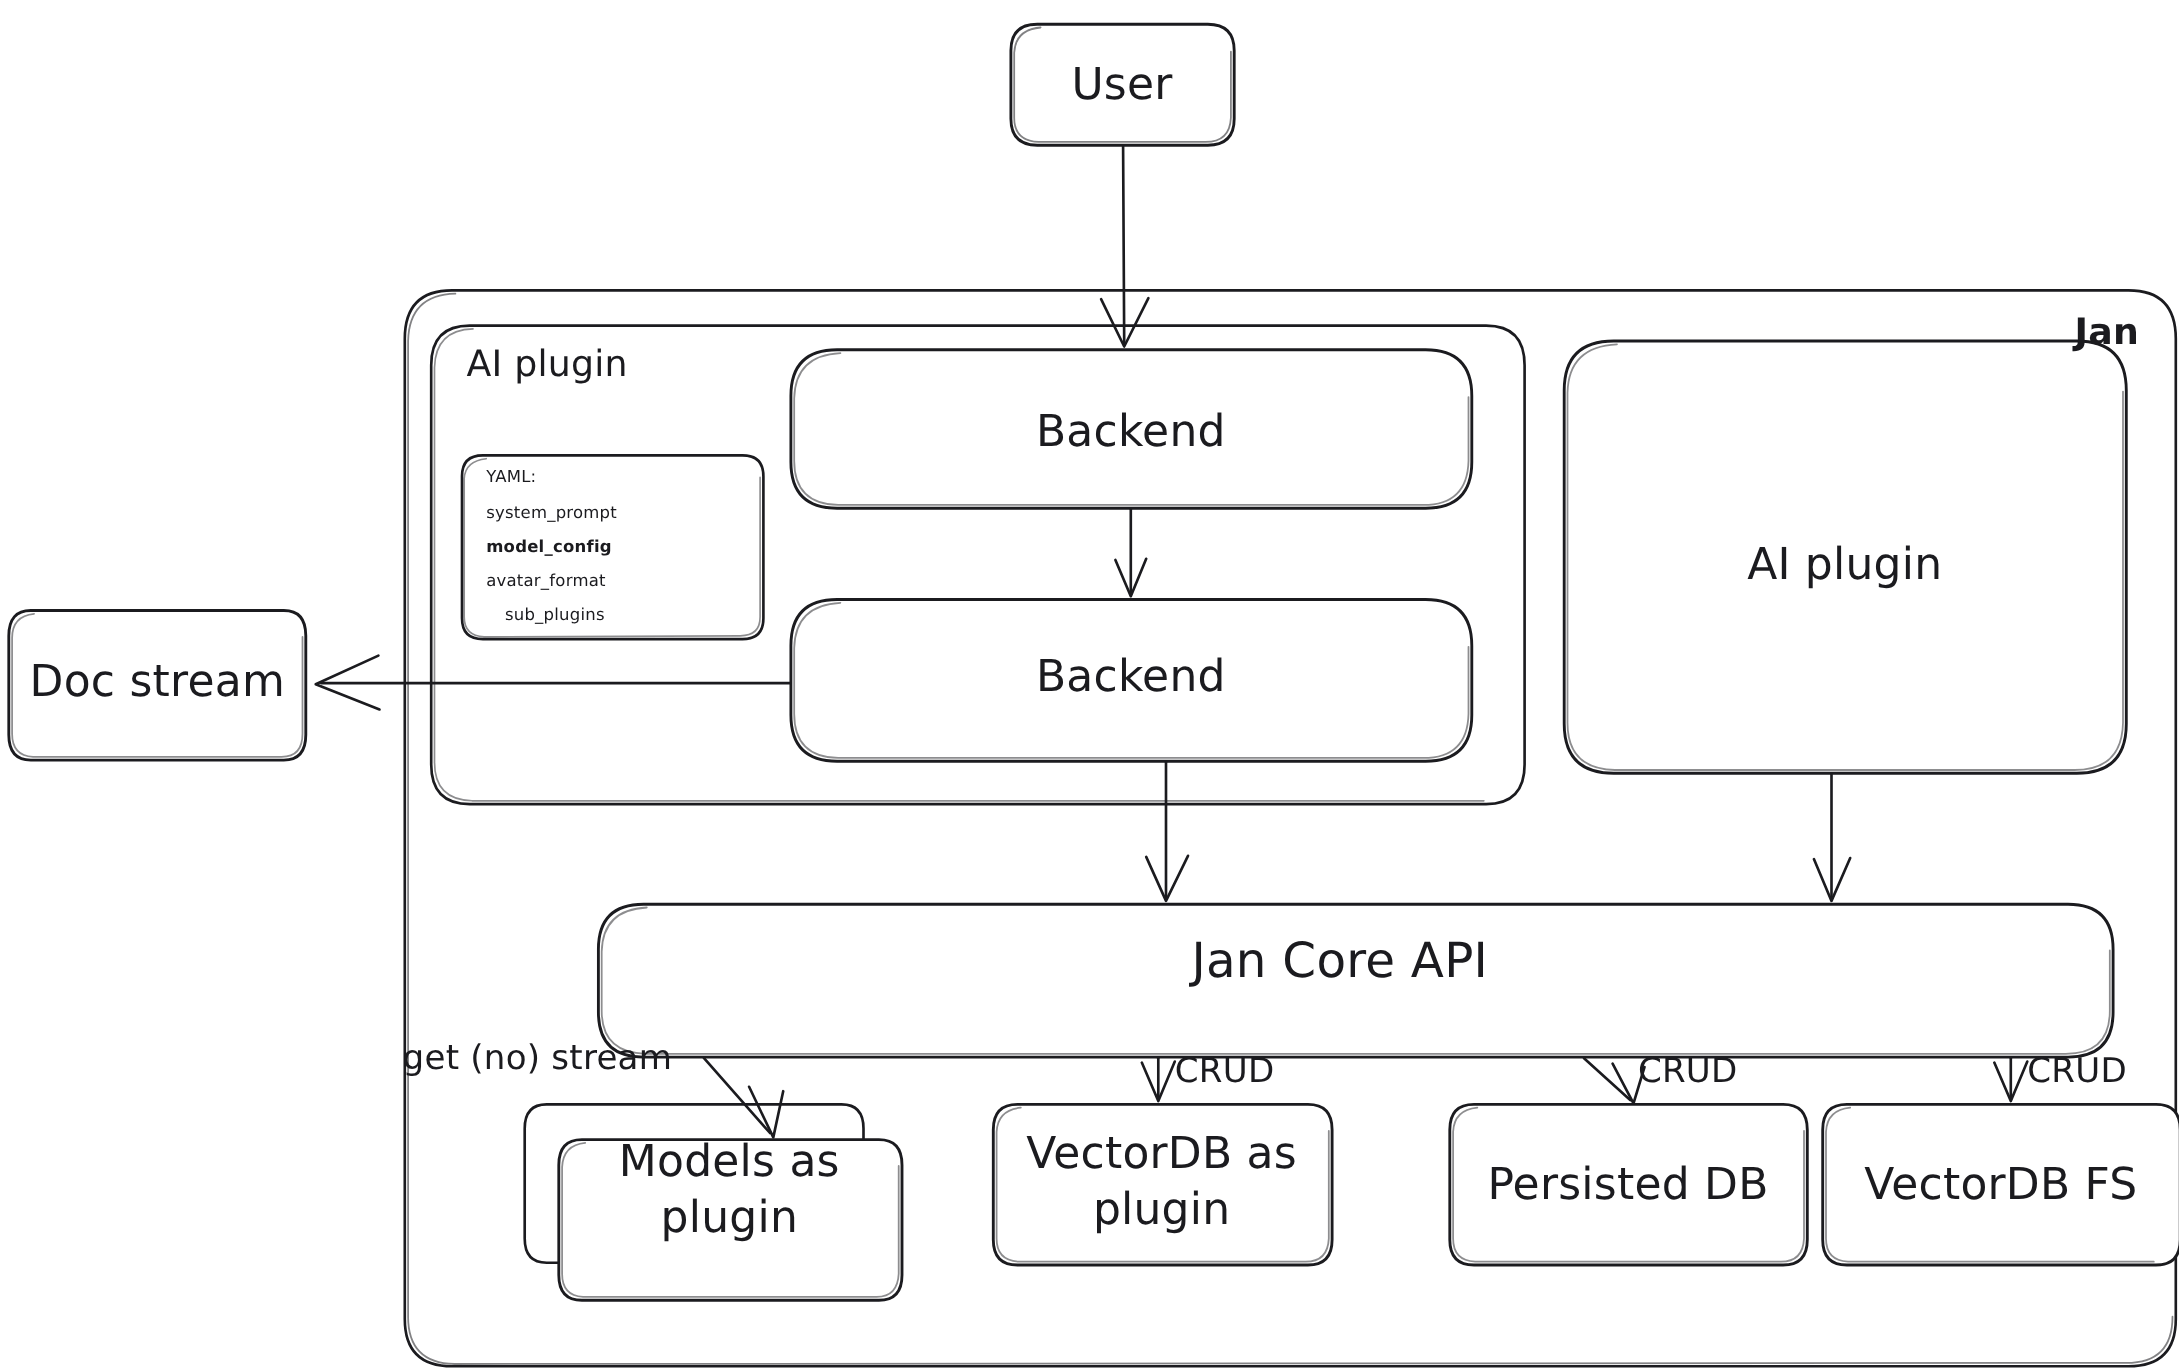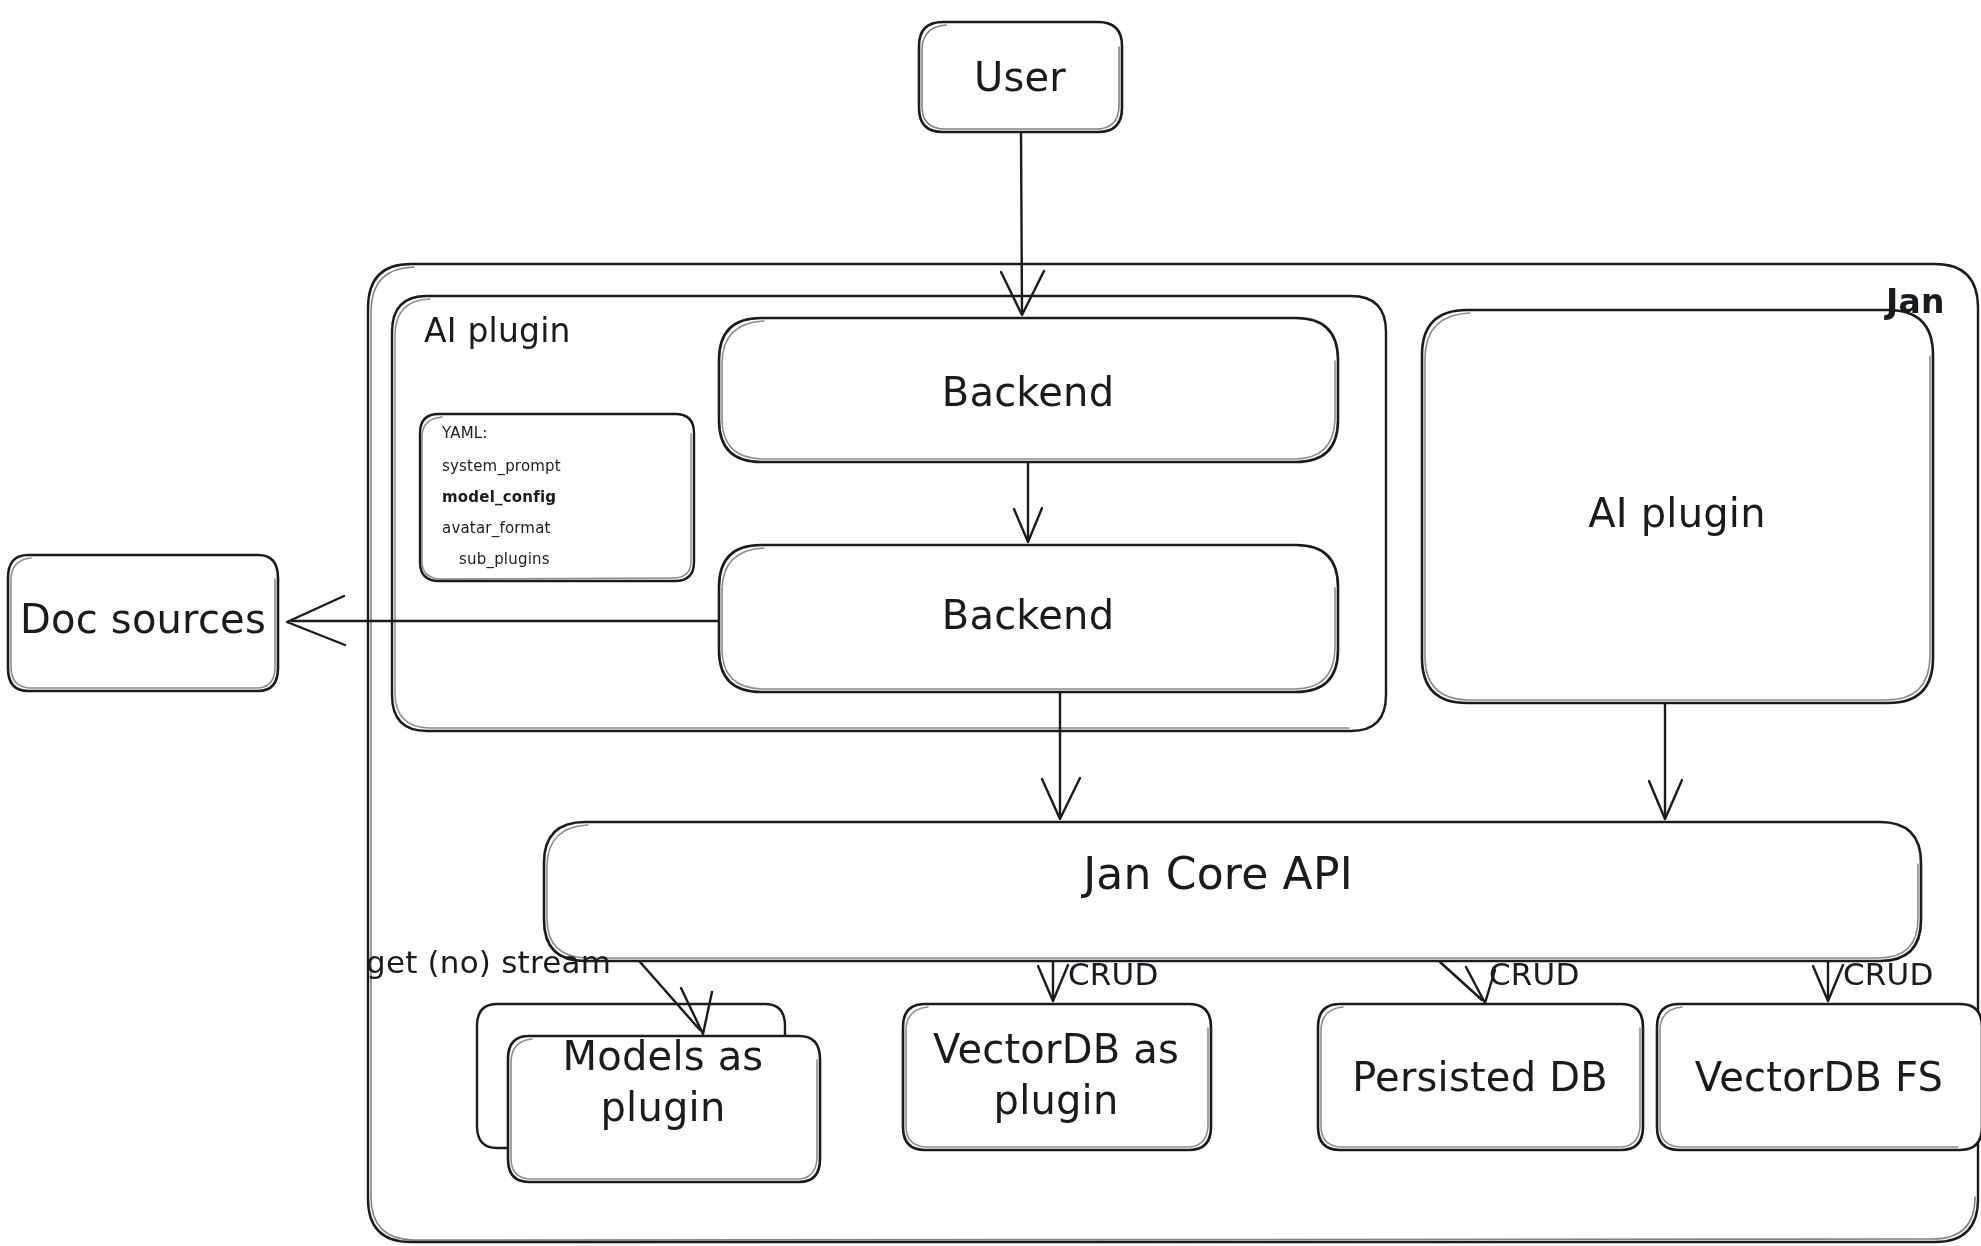--- a/index.html
+++ b/index.html
@@ -181,21 +181,21 @@
   <div class="lbl left t-group" style="left:1886px; top:281px;font-weight:bold;">Jan</div>
 
   <div class="lbl left t-group" style="left:424px; top:310px;">AI plugin</div>
 
   <div class="lbl center t-node" style="left:1028px; top:393px;">Backend</div>
 
   <div class="lbl center t-node" style="left:1028px; top:616px;">Backend</div>
 
   <div class="lbl center t-node" style="left:1677px; top:514px;">AI plugin</div>
 
-  <div class="lbl center t-node" style="left:143px; top:620px;">Doc sources</div>
+  <div class="lbl center t-node" style="left:143px; top:620px;">Doc stream</div>
 
   <div class="lbl center t-core" style="left:1218px; top:874px;">Jan Core API</div>
 
   <div class="lbl center t-node" style="left:663px; top:1082px;">Models as
 plugin</div>
 
   <div class="lbl center t-node" style="left:1056px; top:1075px;">VectorDB as
 plugin</div>
 
   <div class="lbl center t-node" style="left:1480px; top:1078px;">Persisted DB</div>

